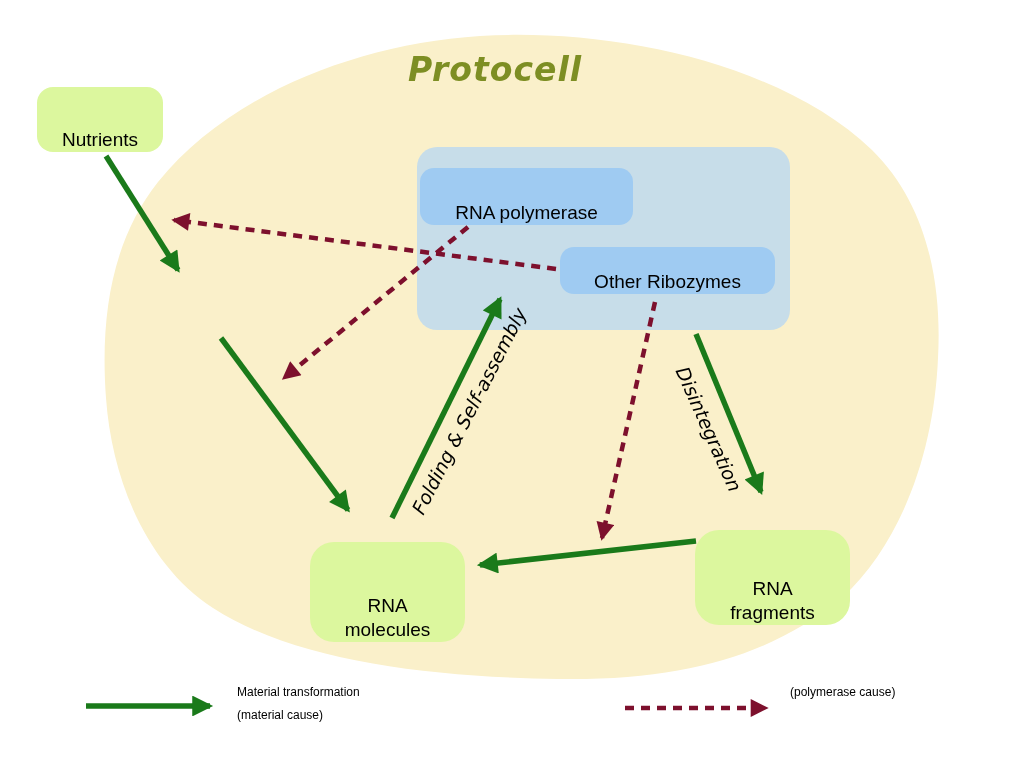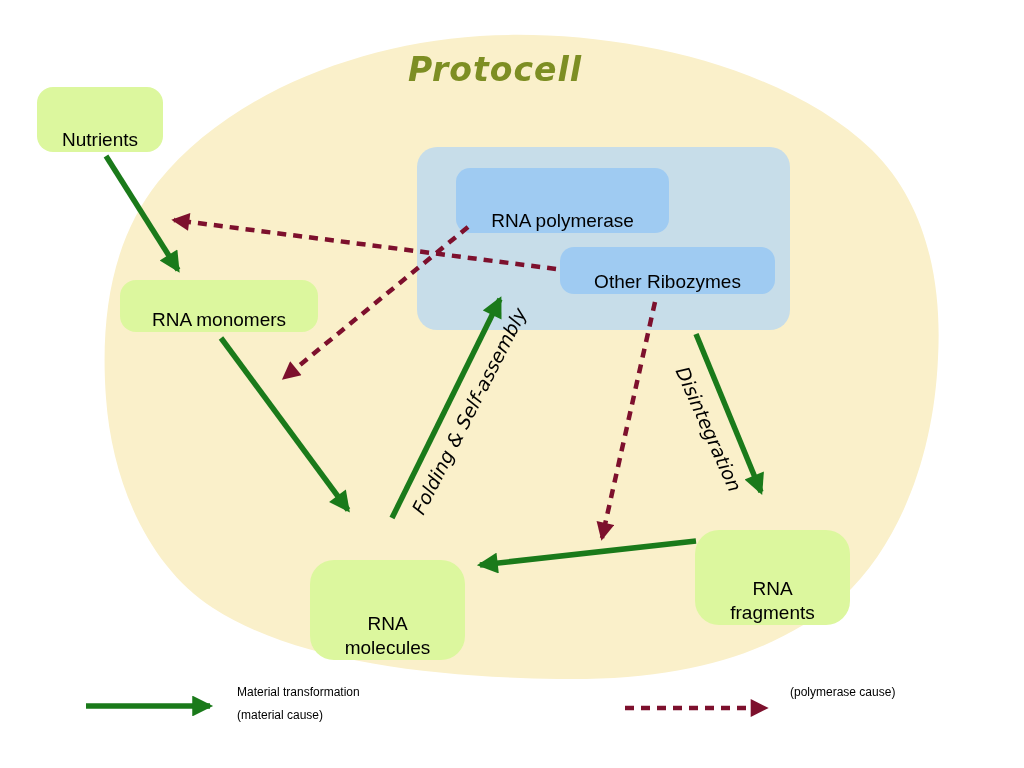--- a/index.html
+++ b/index.html
@@ -21,23 +21,23 @@
   .node{position:absolute;display:flex;align-items:flex-end;justify-content:center;
     text-align:center;font-size:19px;line-height:24px;z-index:2;}
   .node-green{background:var(--green-node-fill,#DCF79E);border-radius:16px;}
   .node-green.big{border-radius:24px;margin-top:32px;}
   .blue-container{position:absolute;left:417px;top:147px;width:373px;height:183px;
     background:var(--blue-container-fill,#C7DDE9);border-radius:20px;z-index:1;}
   .node-blue{background:var(--blue-node-fill,#9FCBF2);border-radius:14px;}
 
   #node-nutrients{left:37px;top:87px;width:126px;height:65px;}
   #node-rna-monomers{left:120px;top:280px;width:198px;height:52px;}
-  #node-rna-polymerase{left:456px;top:168px;width:213px;height:65px;z-index:2;}
+  #node-rna-polymerase{left:420px;top:168px;width:213px;height:57px;z-index:2;}
   #node-other-ribozymes{left:560px;top:247px;width:215px;height:47px;z-index:2;}
-  #node-rna-molecules{left:310px;top:528px;width:155px;height:100px;}
+  #node-rna-molecules{left:310px;top:510px;width:155px;height:100px;}
   #node-rna-fragments{left:695px;top:498px;width:155px;height:95px;}
   .wrap-narrow{display:inline-block;width:100px;}
 
   .edge-label{
     position:absolute;z-index:4;font-family:"DejaVu Sans",sans-serif;
     font-style:italic;font-size:19px;white-space:nowrap;text-align:center;
   }
   #label-folding{left:354px;top:400px;width:230px;transform:rotate(-63deg);}
   #label-disintegration{left:639px;top:418px;width:140px;transform:rotate(66deg);}
 
@@ -70,23 +70,20 @@
   </svg>
 
   <div class="diagram-title">Protocell</div>
 
   <div class="blue-container"></div>
 
   <div class="node node-green" id="node-nutrients">
     <span>Nutrients</span>
   </div>
 
-  <div class="node node-green" id="node-rna-monomers">
-    <span>RNA monomers</span>
-  </div>
 
   <div class="node node-blue" id="node-rna-polymerase">
     <span>RNA polymerase</span>
   </div>
 
   <div class="node node-blue" id="node-other-ribozymes">
     <span>Other Ribozymes</span>
   </div>
 
   <div class="node node-green big" id="node-rna-molecules">

